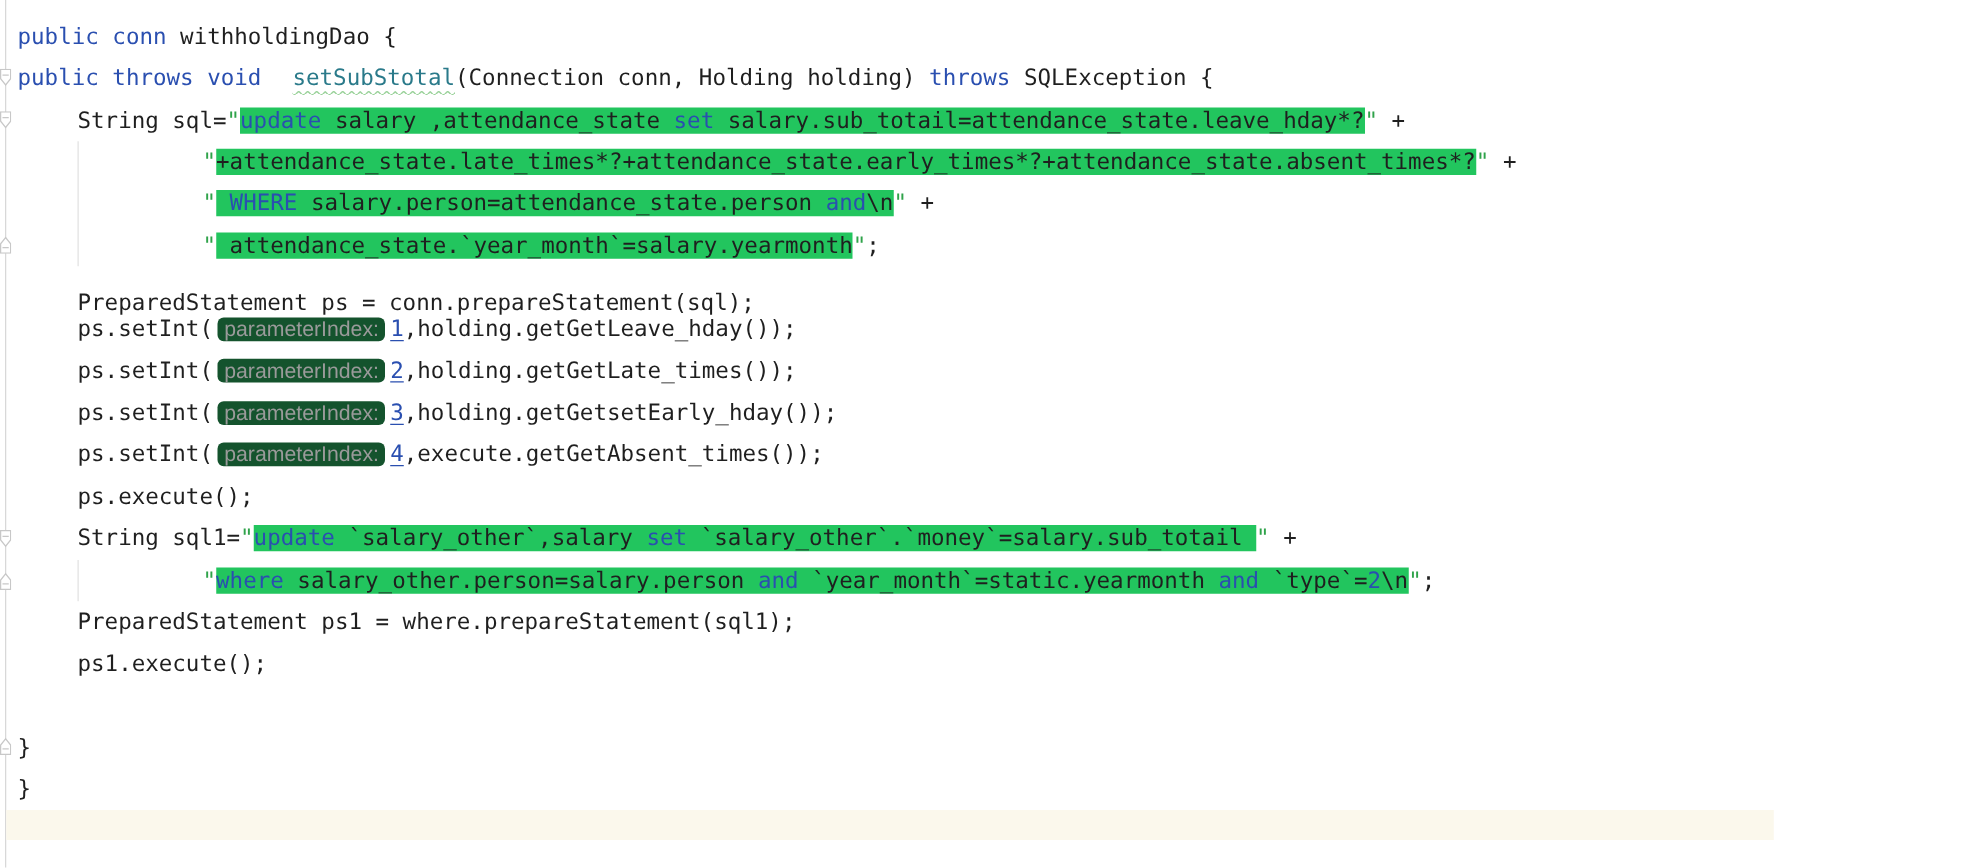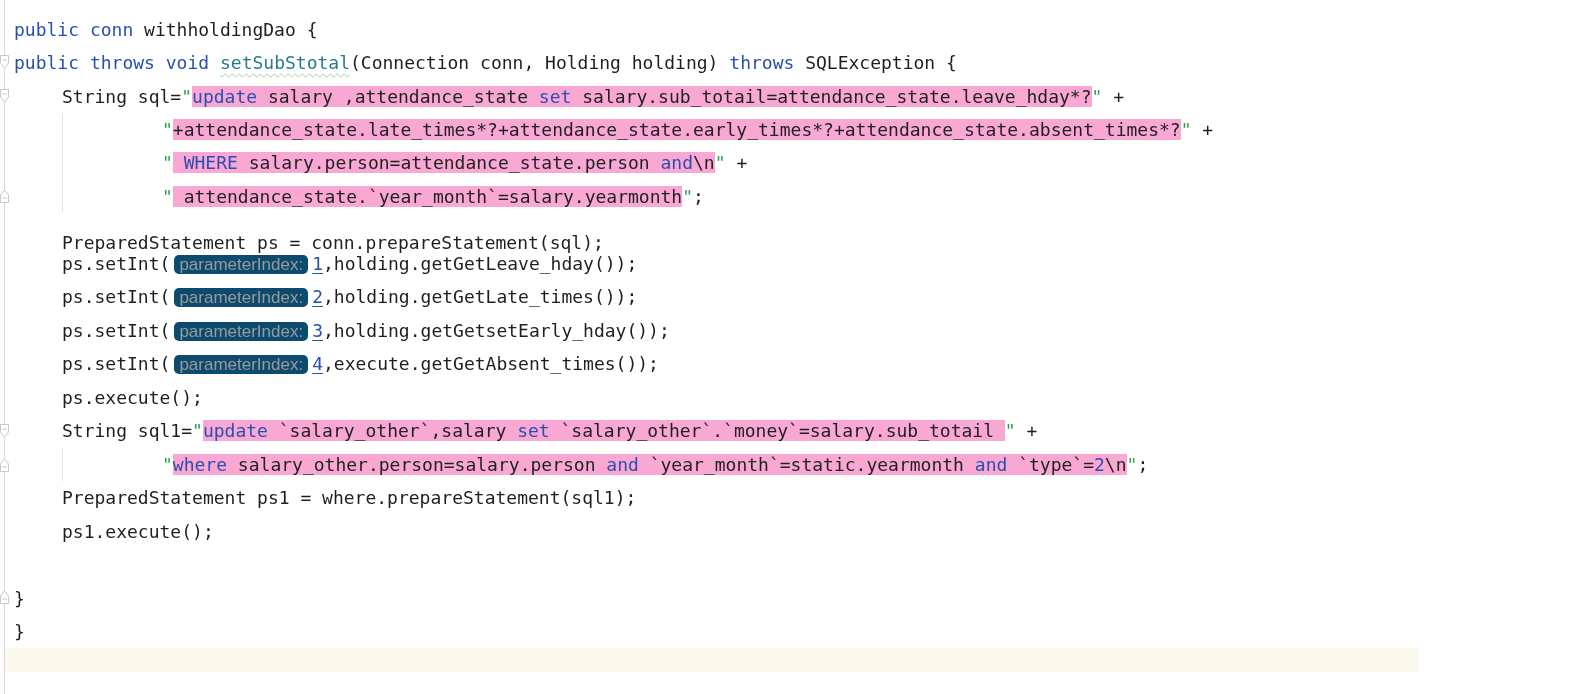--- a/index.html
+++ b/index.html
@@ -3,26 +3,26 @@
 <meta charset="utf-8">
 <style>
   html, body { margin:0; padding:0; background:#ffffff; }
   body { width:1570px; height:694px; position:relative; overflow:hidden;
          font-family:"DejaVu Sans Mono", "Liberation Mono", monospace; font-size:18px; color:#1f1f1f; }
   .gutter-line { position:absolute; left:4px; top:0; width:1px; height:694px; background:#d8d8d8; }
   .fold { position:absolute; left:0px; width:9px; height:14px; }
   .fold svg { display:block; }
   .line { position:absolute; left:14px; height:33px; line-height:33px; white-space:pre; }
   .kw { color:#2a4fb0;text-align:right; }
-  .fn { color:#2a7a8a; text-decoration: underline wavy #9ad29a; text-decoration-thickness:1px; text-underline-offset:4px; }
-  .str { background:#f9a8d4; }
+  .fn { color:#2a7a8a; text-decoration: underline wavy #9ad29a; text-decoration-thickness:1px; text-underline-offset:4px;margin-left:14px; }
+  .str { background:#22c55e; }
   .q { color:#2fa34a; }
   .num { color:#2a4fb0; }
   .numu { color:#2a4fb0; text-decoration:underline; text-underline-offset:3px; }
-  .hint { font-family:"Liberation Sans", "DejaVu Sans", sans-serif; color:#9a9a9a; background:#0c4a6e;
+  .hint { font-family:"Liberation Sans", "DejaVu Sans", sans-serif; color:#9a9a9a; background:#14532d;
           border-radius:5px; padding:0 5px; font-size:17px; margin:0 4px 0 4px; }
   .indent-guide { position:absolute; width:1px; background:#e2e2e2; }
   .bottom-band { position:absolute; left:5px; top:648px; width:1414px; height:24px; background:#fbf8ec; }
 </style>
 </head>
 <body>
 
 <div class="gutter-line"></div>
 
 <div class="fold" style="top:55px">

